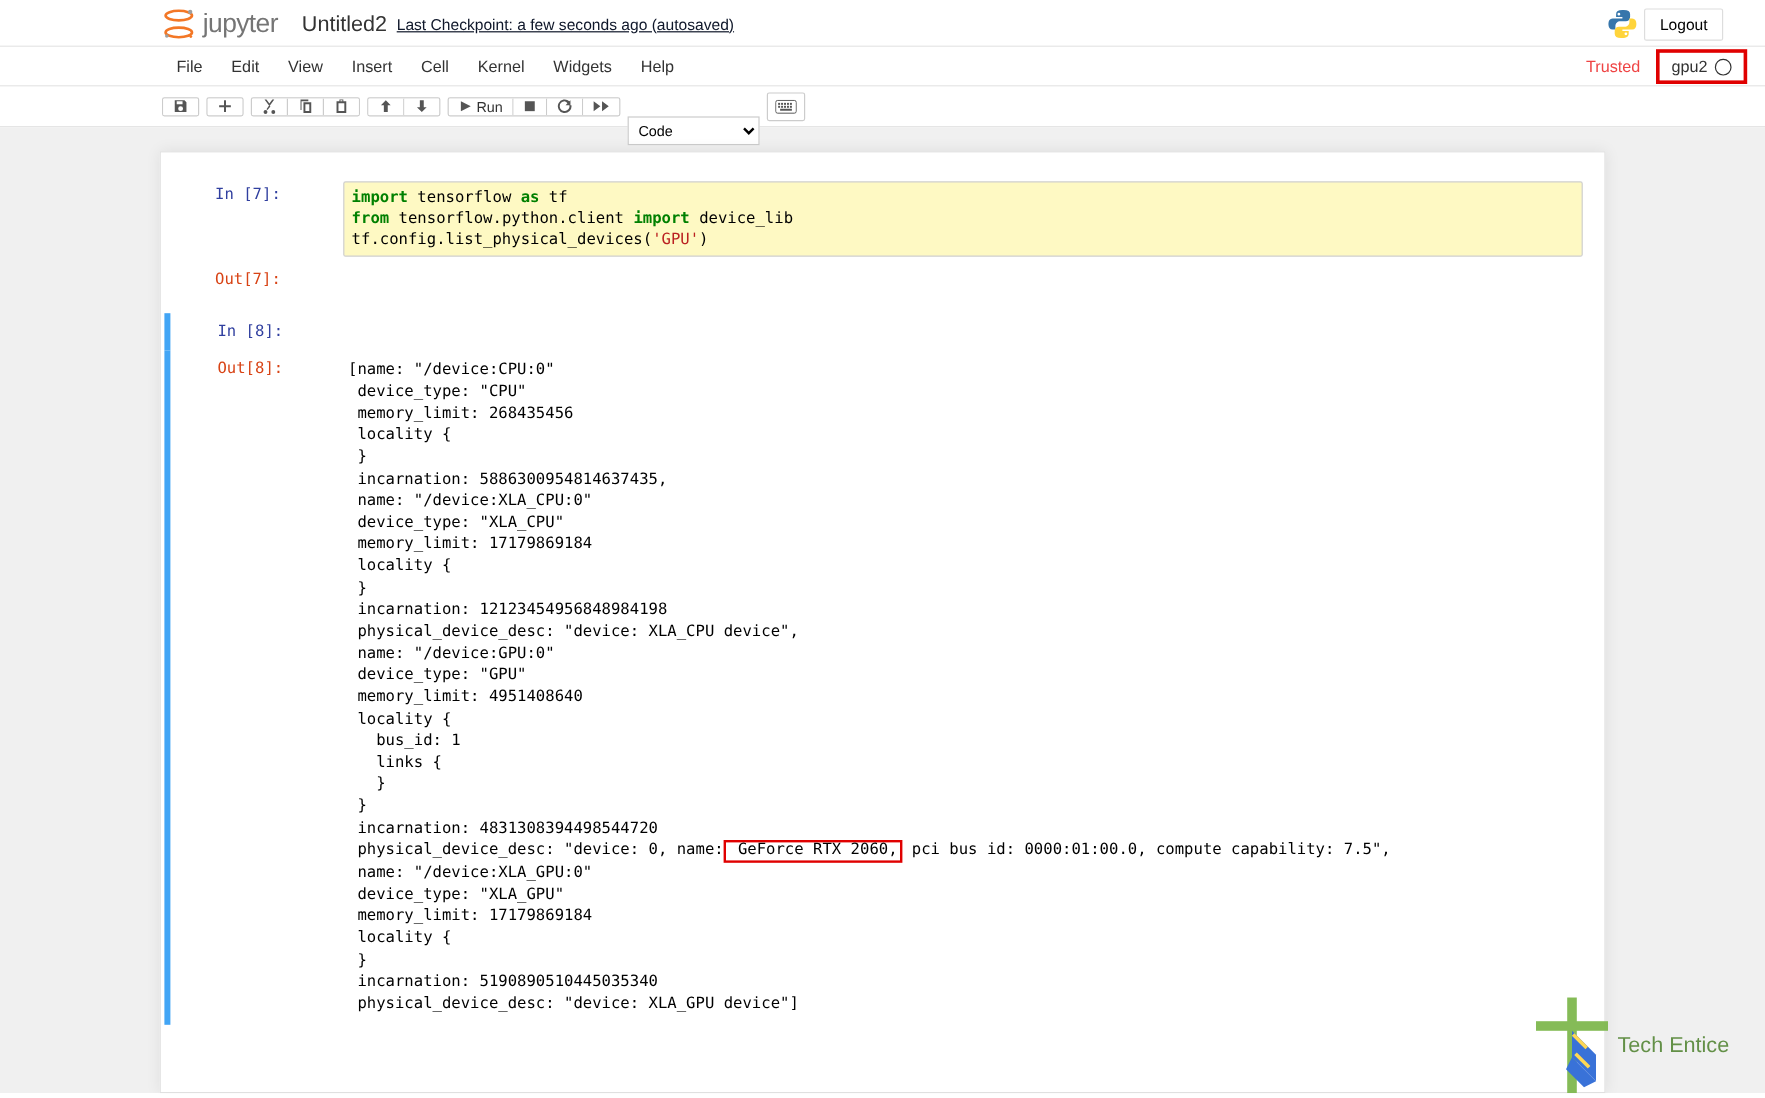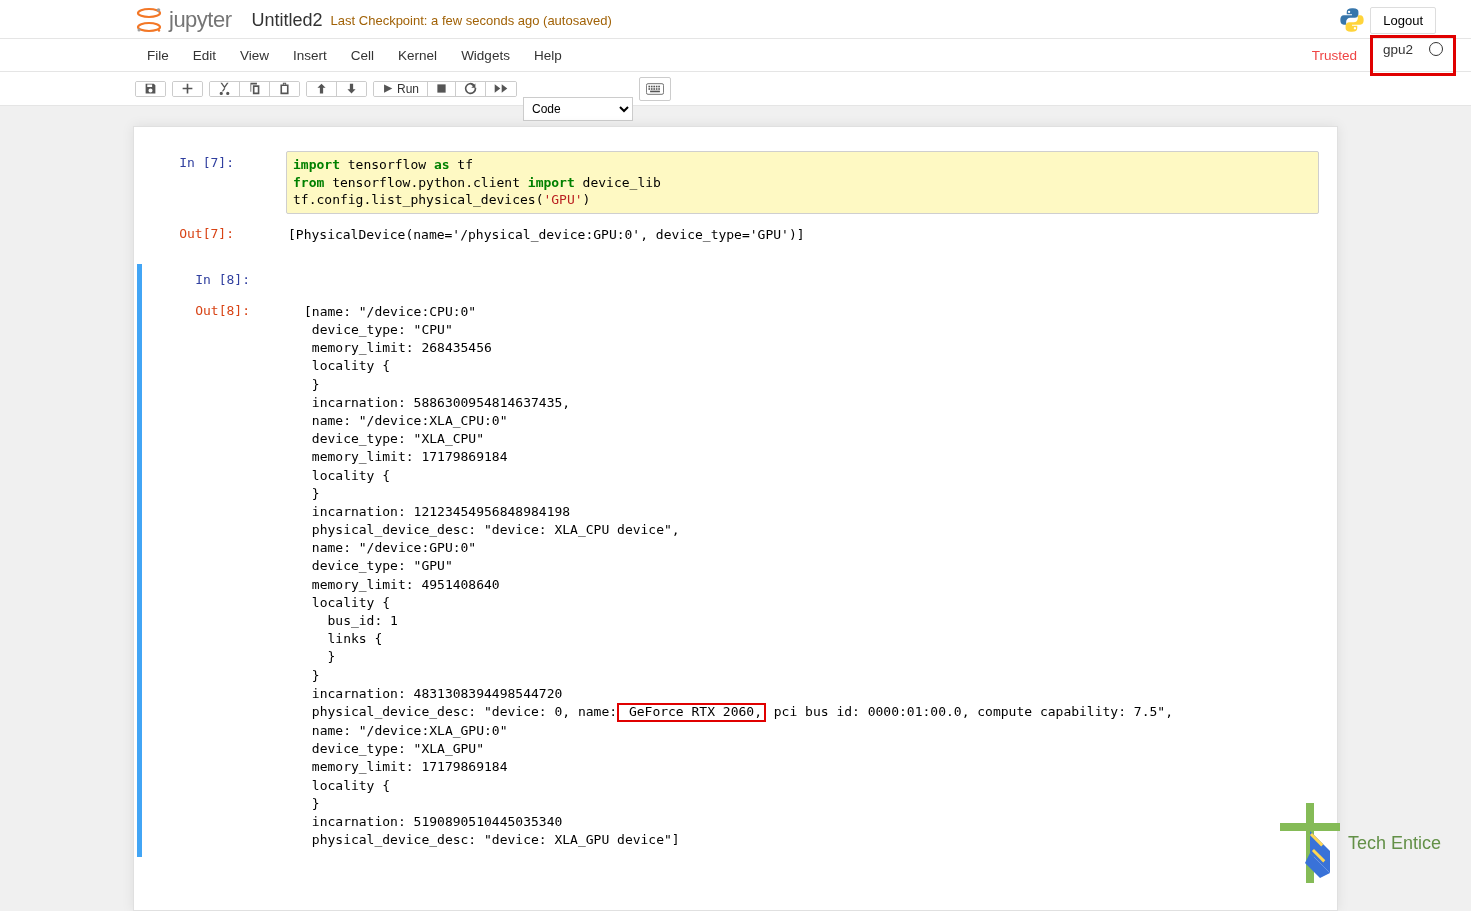--- a/index.html
+++ b/index.html
@@ -3,64 +3,64 @@
 <meta charset="utf-8">
 <style>
   * { box-sizing: border-box; margin: 0; padding: 0; }
   body { font-family: "Helvetica Neue", Helvetica, Arial, sans-serif; font-size: 13px; background: #fff; color: #000; }
   
   
   .header { padding: 6px 15px 4px 15px; display: flex; align-items: center; border-bottom: 1px solid #e5e5e5; }
   .jupyter-logo { display: flex; align-items: center; color: #757575; font-size: 22px; font-weight: 400; margin-right: 20px; margin-left: 120px; letter-spacing: -0.5px; }
   .jupyter-logo svg { margin-right: 6px; }
   .notebook-name { font-size: 18px; color: #333; margin-right: 8px; }
-  .checkpoint-status { font-size: 13px; color: #a16207; }
+  .checkpoint-status { font-size: 13px; color: #0f172a; text-decoration: underline; }
   .header-right { margin-left: auto; display: flex; align-items: center; gap: 4px; margin-right: 20px; }
   .logout-btn { border: 1px solid #ddd; background: #fff; padding: 5px 12px; font-size: 13px; cursor: pointer; border-radius: 2px; }
   .python-icon { width: 28px; height: 28px; }
   
   
   .menubar-container { border-bottom: 1px solid #e5e5e5; }
   .menubar { display: flex; align-items: center; padding: 0 15px 0 135px; height: 32px; font-size: 13.5px; }
   .menubar .menu-item { padding: 6px 12px; color: #333; cursor: pointer; }
   .menubar-right { margin-left: auto; display: flex; align-items: center; gap: 2px; }
   .trusted { color: #ef4444; font-size: 13.5px; padding: 4px 10px; border: 1px solid transparent; }
-  .kernel-box { padding: 4px 10px 16px 10px; display: flex; align-items: flex-start; gap: 16px; font-size: 13.5px; color: #333; }
+  .kernel-box { padding: 4px 10px 4px 10px; display: flex; align-items: flex-end; gap: 6px; font-size: 13.5px; color: #333; }
   .kernel-indicator { width: 14px; height: 14px; border: 1.5px solid #333; border-radius: 50%; display: inline-block; }
   .red-outline { border: 3px solid #e00000; }
   
   
   .toolbar { display: flex; align-items: center; padding: 4px 15px 4px 135px; border-bottom: 1px solid #e5e5e5; gap: 0; height: 34px; }
   .tb-group { display: flex; border: 1px solid #ccc; border-radius: 2px; margin-right: 6px; overflow: hidden; }
   .tb-btn { border: none; border-right: 1px solid #ccc; background: #fff; padding: 4px 8px; height: 14px; cursor: pointer; display: inline-flex; align-items: center; justify-content: center; font-size: 12px; color: #333; }
   .tb-btn:last-child { border-right: none; }
   .tb-btn svg { display: block; }
   .run-text { margin-left: 4px; }
   .cell-type-select { border: 1px solid #ccc; height: 24px; font-size: 12px; padding: 2px 4px; min-width: 110px; background: #fff; margin-right: 6px; margin-top: 40px; }
   .cmd-palette { border: 1px solid #ccc; padding: 3px 6px; height: 24px; display: inline-flex; align-items: center; border-radius: 2px; cursor: pointer; }
   
   
   .notebook-wrapper { background: #f0f0f0; padding: 20px 0 0 0; min-height: calc(100vh - 110px); display: flex; justify-content: center; }
   .notebook { background: #fff; box-shadow: 0 0 12px rgba(0,0,0,0.08); width: 1205px; border: 1px solid #e0e0e0; padding: 20px 8px 10px 8px; }
   
   .cell { display: flex; padding: 4px 0; gap: 44px; }
-  .cell.selected { border-left: 5px solid #42A5F5; padding-left: 16px; margin-left: -5px; }
+  .cell.selected { border-left: 5px solid #42A5F5; padding-left: 2px; margin-left: -5px; }
   .prompt { width: 100px; text-align: right; padding: 4px 8px; font-family: "Menlo","DejaVu Sans Mono","Consolas",monospace; font-size: 13px; flex-shrink: 0; color: #303F9F; }
   .prompt.out { color: #D84315; }
   .cell-body { flex: 1; padding-right: 10px; }
   .input-area { border: 1px solid #cfcfcf; background: #fef9c3; border-radius: 2px; padding: 4px 6px; font-family: "Menlo","DejaVu Sans Mono","Consolas",monospace; font-size: 13px; line-height: 1.35; white-space: pre; overflow-x: auto; }
   .output-area { font-family: "Menlo","DejaVu Sans Mono","Consolas",monospace; font-size: 13px; line-height: 1.4; white-space: pre-wrap; padding: 4px 2px; }
   
   
   .kw { color: #008000; font-weight: bold; }
   .str { color: #BA2121; }
   
   .inline-red-box { border: 2.5px solid #e00000; padding: 0 2px 2px 2px; display: inline-block; line-height: 1; }
   
-  .watermark { position: fixed; bottom: 32px; right: 30px; opacity: 0.95; pointer-events: none; display: flex; align-items: center; gap: 8px; font-family: Arial, sans-serif; color: #5b8b3e; font-size: 18px; }
+  .watermark { position: fixed; bottom: 4px; right: 30px; opacity: 0.95; pointer-events: none; display: flex; align-items: center; gap: 8px; font-family: Arial, sans-serif; color: #5b8b3e; font-size: 18px; }
 </style>
 </head>
 <body>
 
 <div class="header">
   <div class="jupyter-logo">
     <svg width="28" height="28" viewBox="0 0 28 28">
       <ellipse cx="14" cy="7" rx="11" ry="4" fill="none" stroke="#F37726" stroke-width="2.2"></ellipse>
       <ellipse cx="14" cy="21" rx="11" ry="4" fill="none" stroke="#F37726" stroke-width="2.2"></ellipse>
       <circle cx="23.5" cy="4" r="1.8" fill="#9E9E9E"></circle>
@@ -195,23 +195,20 @@
       <div class="prompt">In [7]:</div>
       <div class="cell-body">
         <div class="input-area" id="code-0"><span class="kw">import</span> tensorflow <span class="kw">as</span> tf
 <span class="kw">from</span> tensorflow.python.client <span class="kw">import</span> device_lib
 tf.config.list_physical_devices(<span class="str">'GPU'</span>)</div>
       </div>
     </div>
 
     <div class="cell">
       <div class="prompt out">Out[7]:</div>
-      <div class="cell-body">
-        <div class="output-area">[PhysicalDevice(name='/physical_device:GPU:0', device_type='GPU')]</div>
-      </div>
     </div>
 
     <div style="height:12px"></div>
 
     <div class="cell selected">
       <div class="prompt">In [8]:</div>
     </div>
 
     <div class="cell selected" style="border-left-color:#42A5F5;">
       <div class="prompt out">Out[8]:</div>

